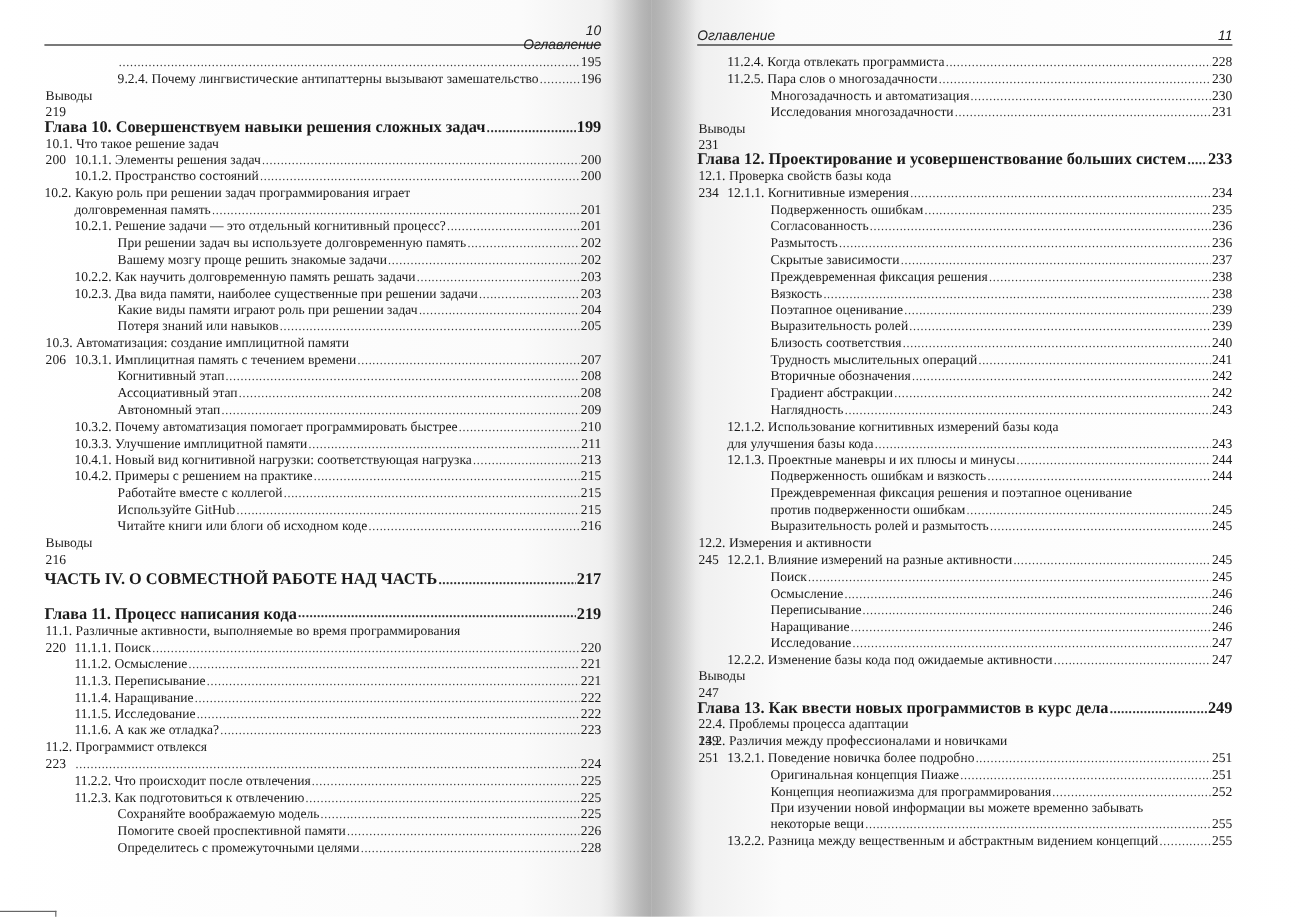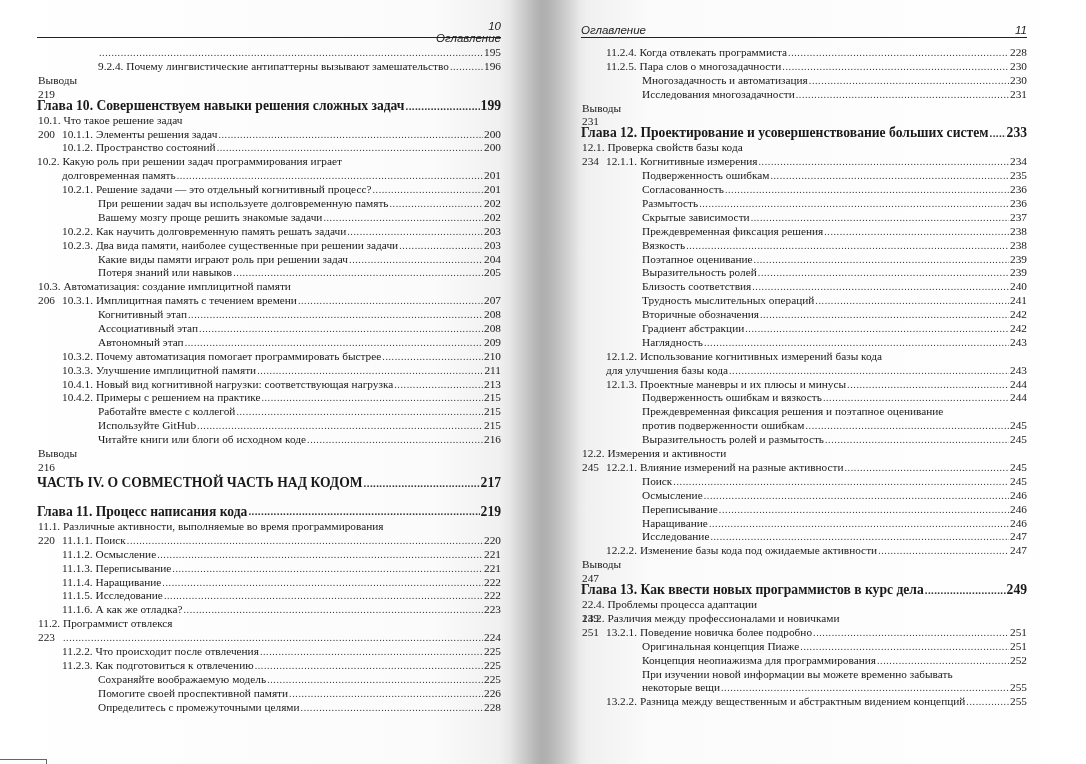--- a/index.html
+++ b/index.html
@@ -216,21 +216,21 @@
           <span class="t">Читайте книги или блоги об исходном коде</span>
           <span class="d"></span>
           <span class="p">216</span>
         </div>
         <div class="row l0">
           <span class="t">Выводы</span>
           <span class="d"></span>
           <span class="p">216</span>
         </div>
         <div class="row part">
-          <span class="t">ЧАСТЬ IV. О СОВМЕСТНОЙ ЧАСТЬ НАД КОДОМ</span>
+          <span class="t">ЧАСТЬ IV. О СОВМЕСТНОЙ РАБОТЕ НАД ЧАСТЬ</span>
           <span class="d"></span>
           <span class="p">217</span>
         </div>
         <div class="row chapter" style="margin-top: 12px; align-items: flex-end;">
           <span class="t">Глава 11. Процесс написания кода</span>
           <span class="d"></span>
           <span class="p">219</span>
         </div>
         <div class="row l0">
           <span class="t">11.1. Различные активности, выполняемые во время программирования</span>

